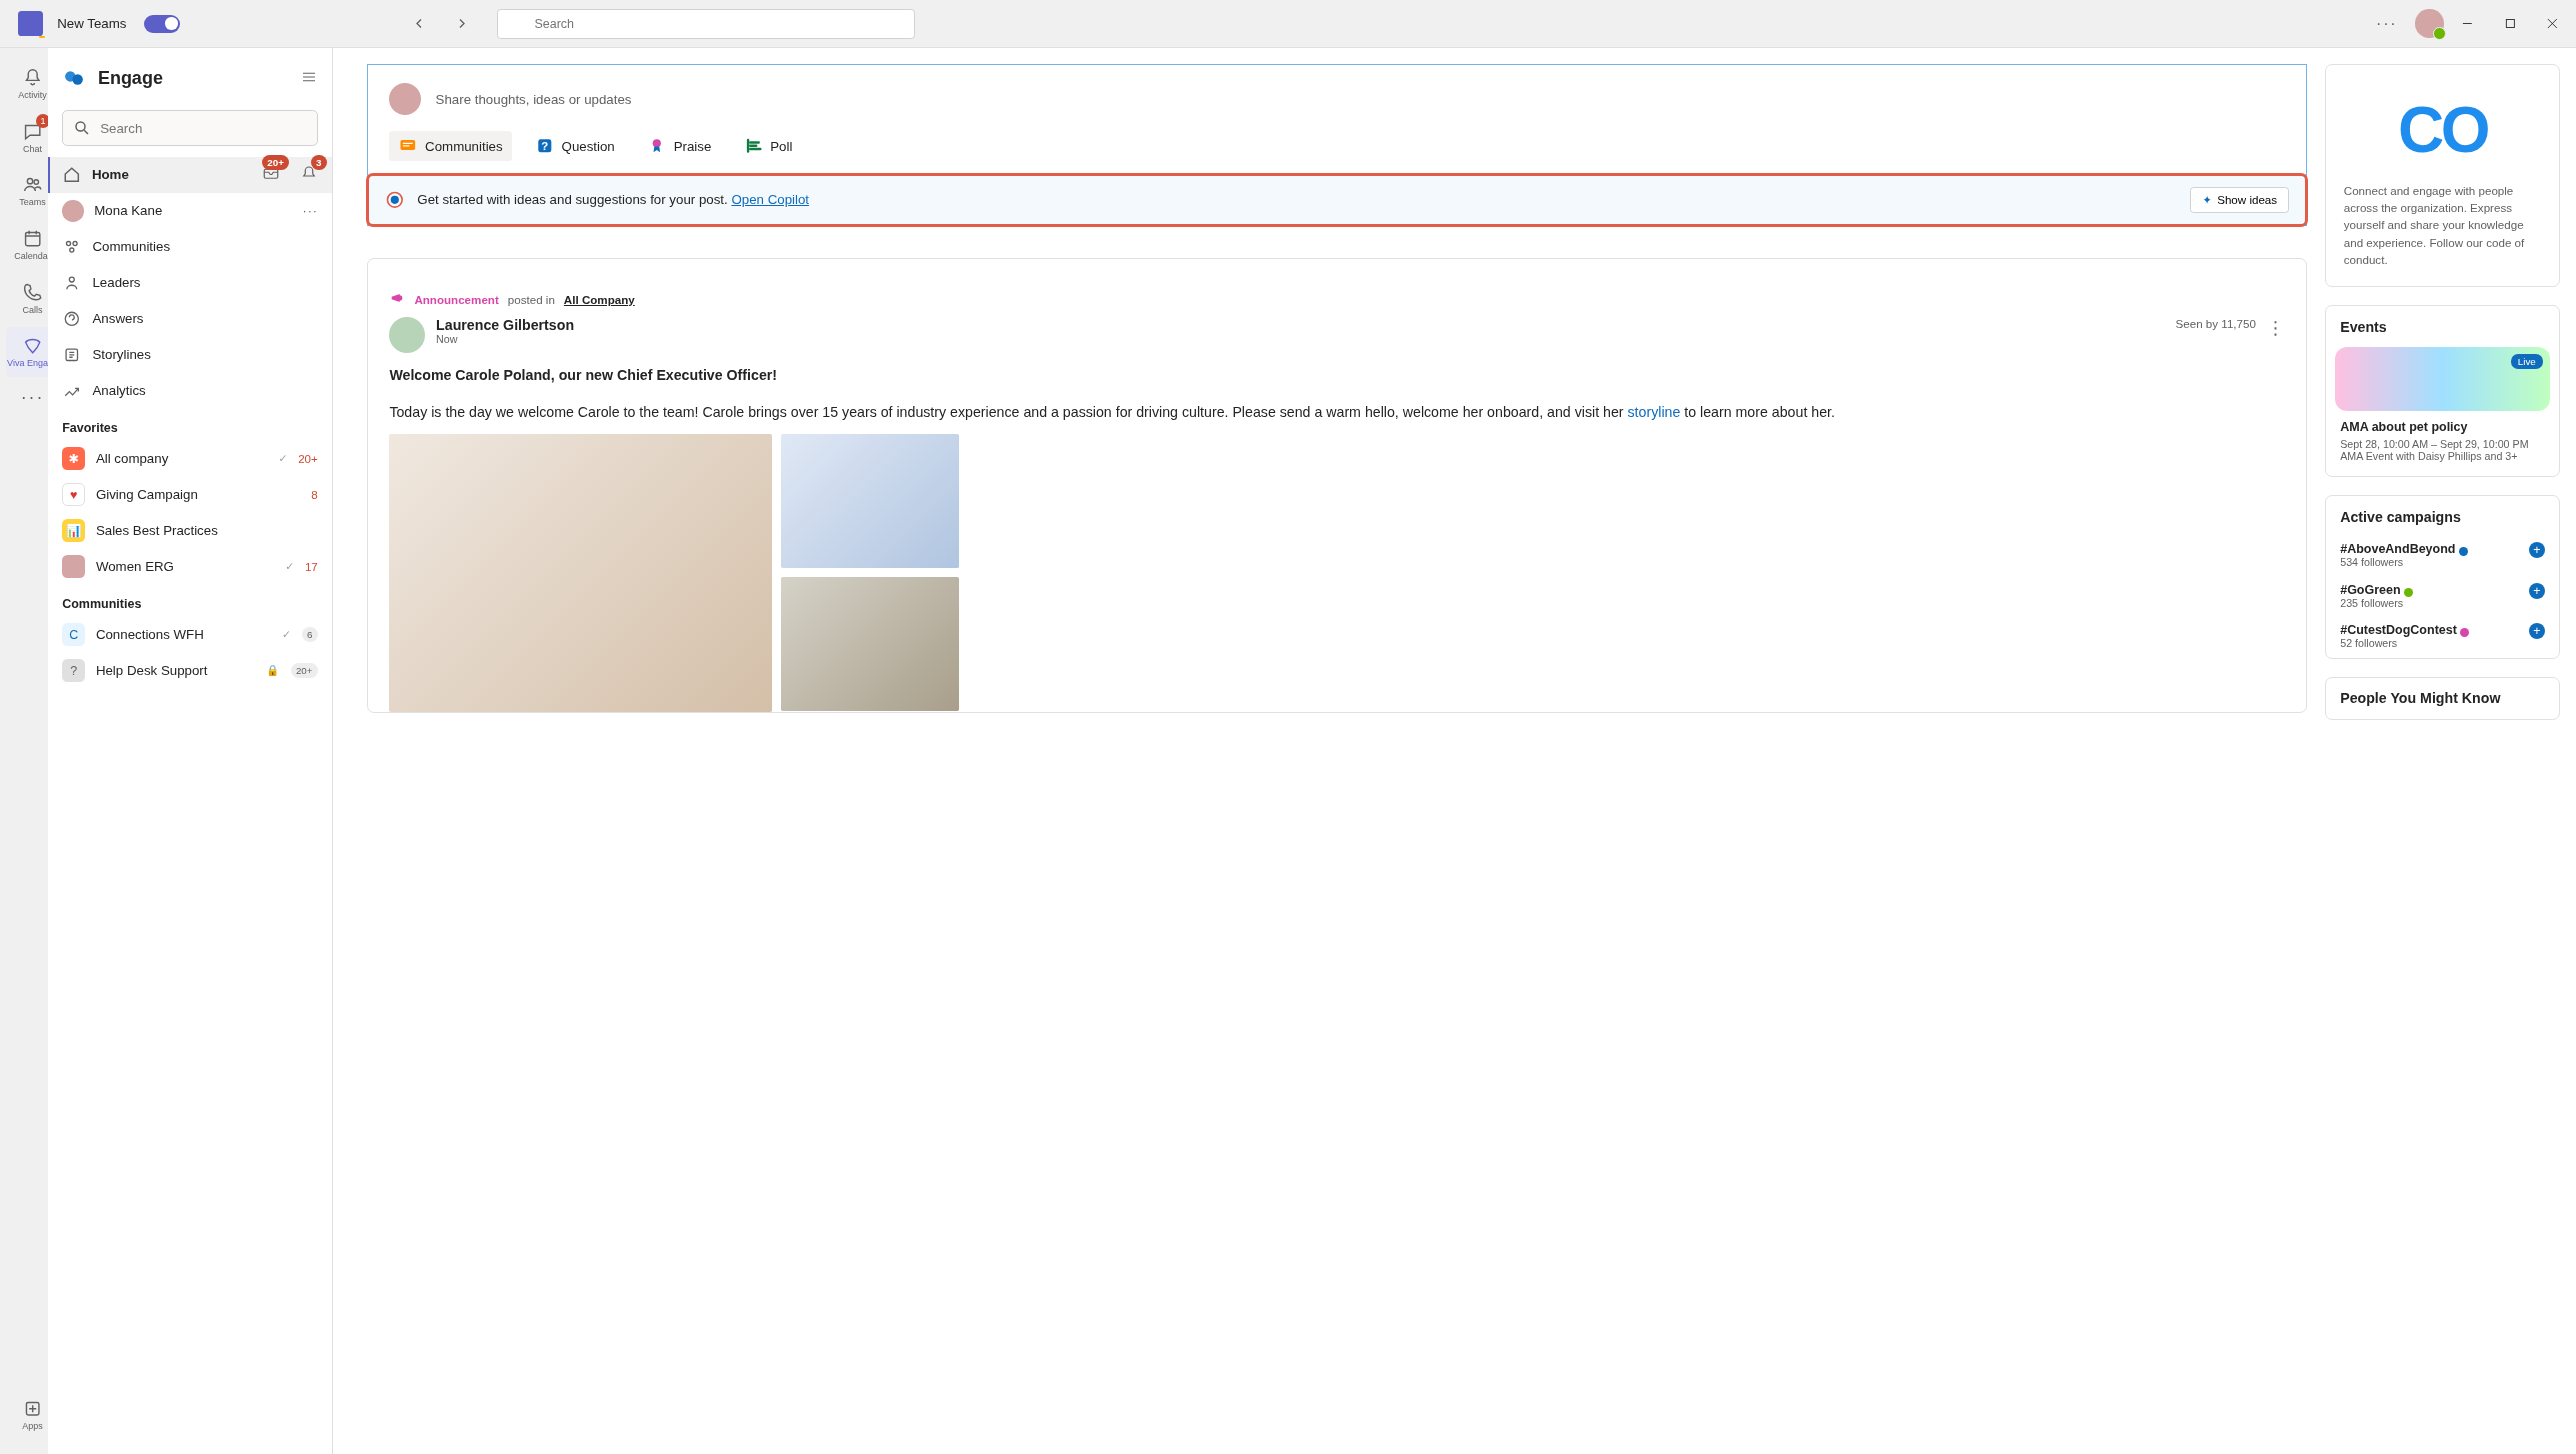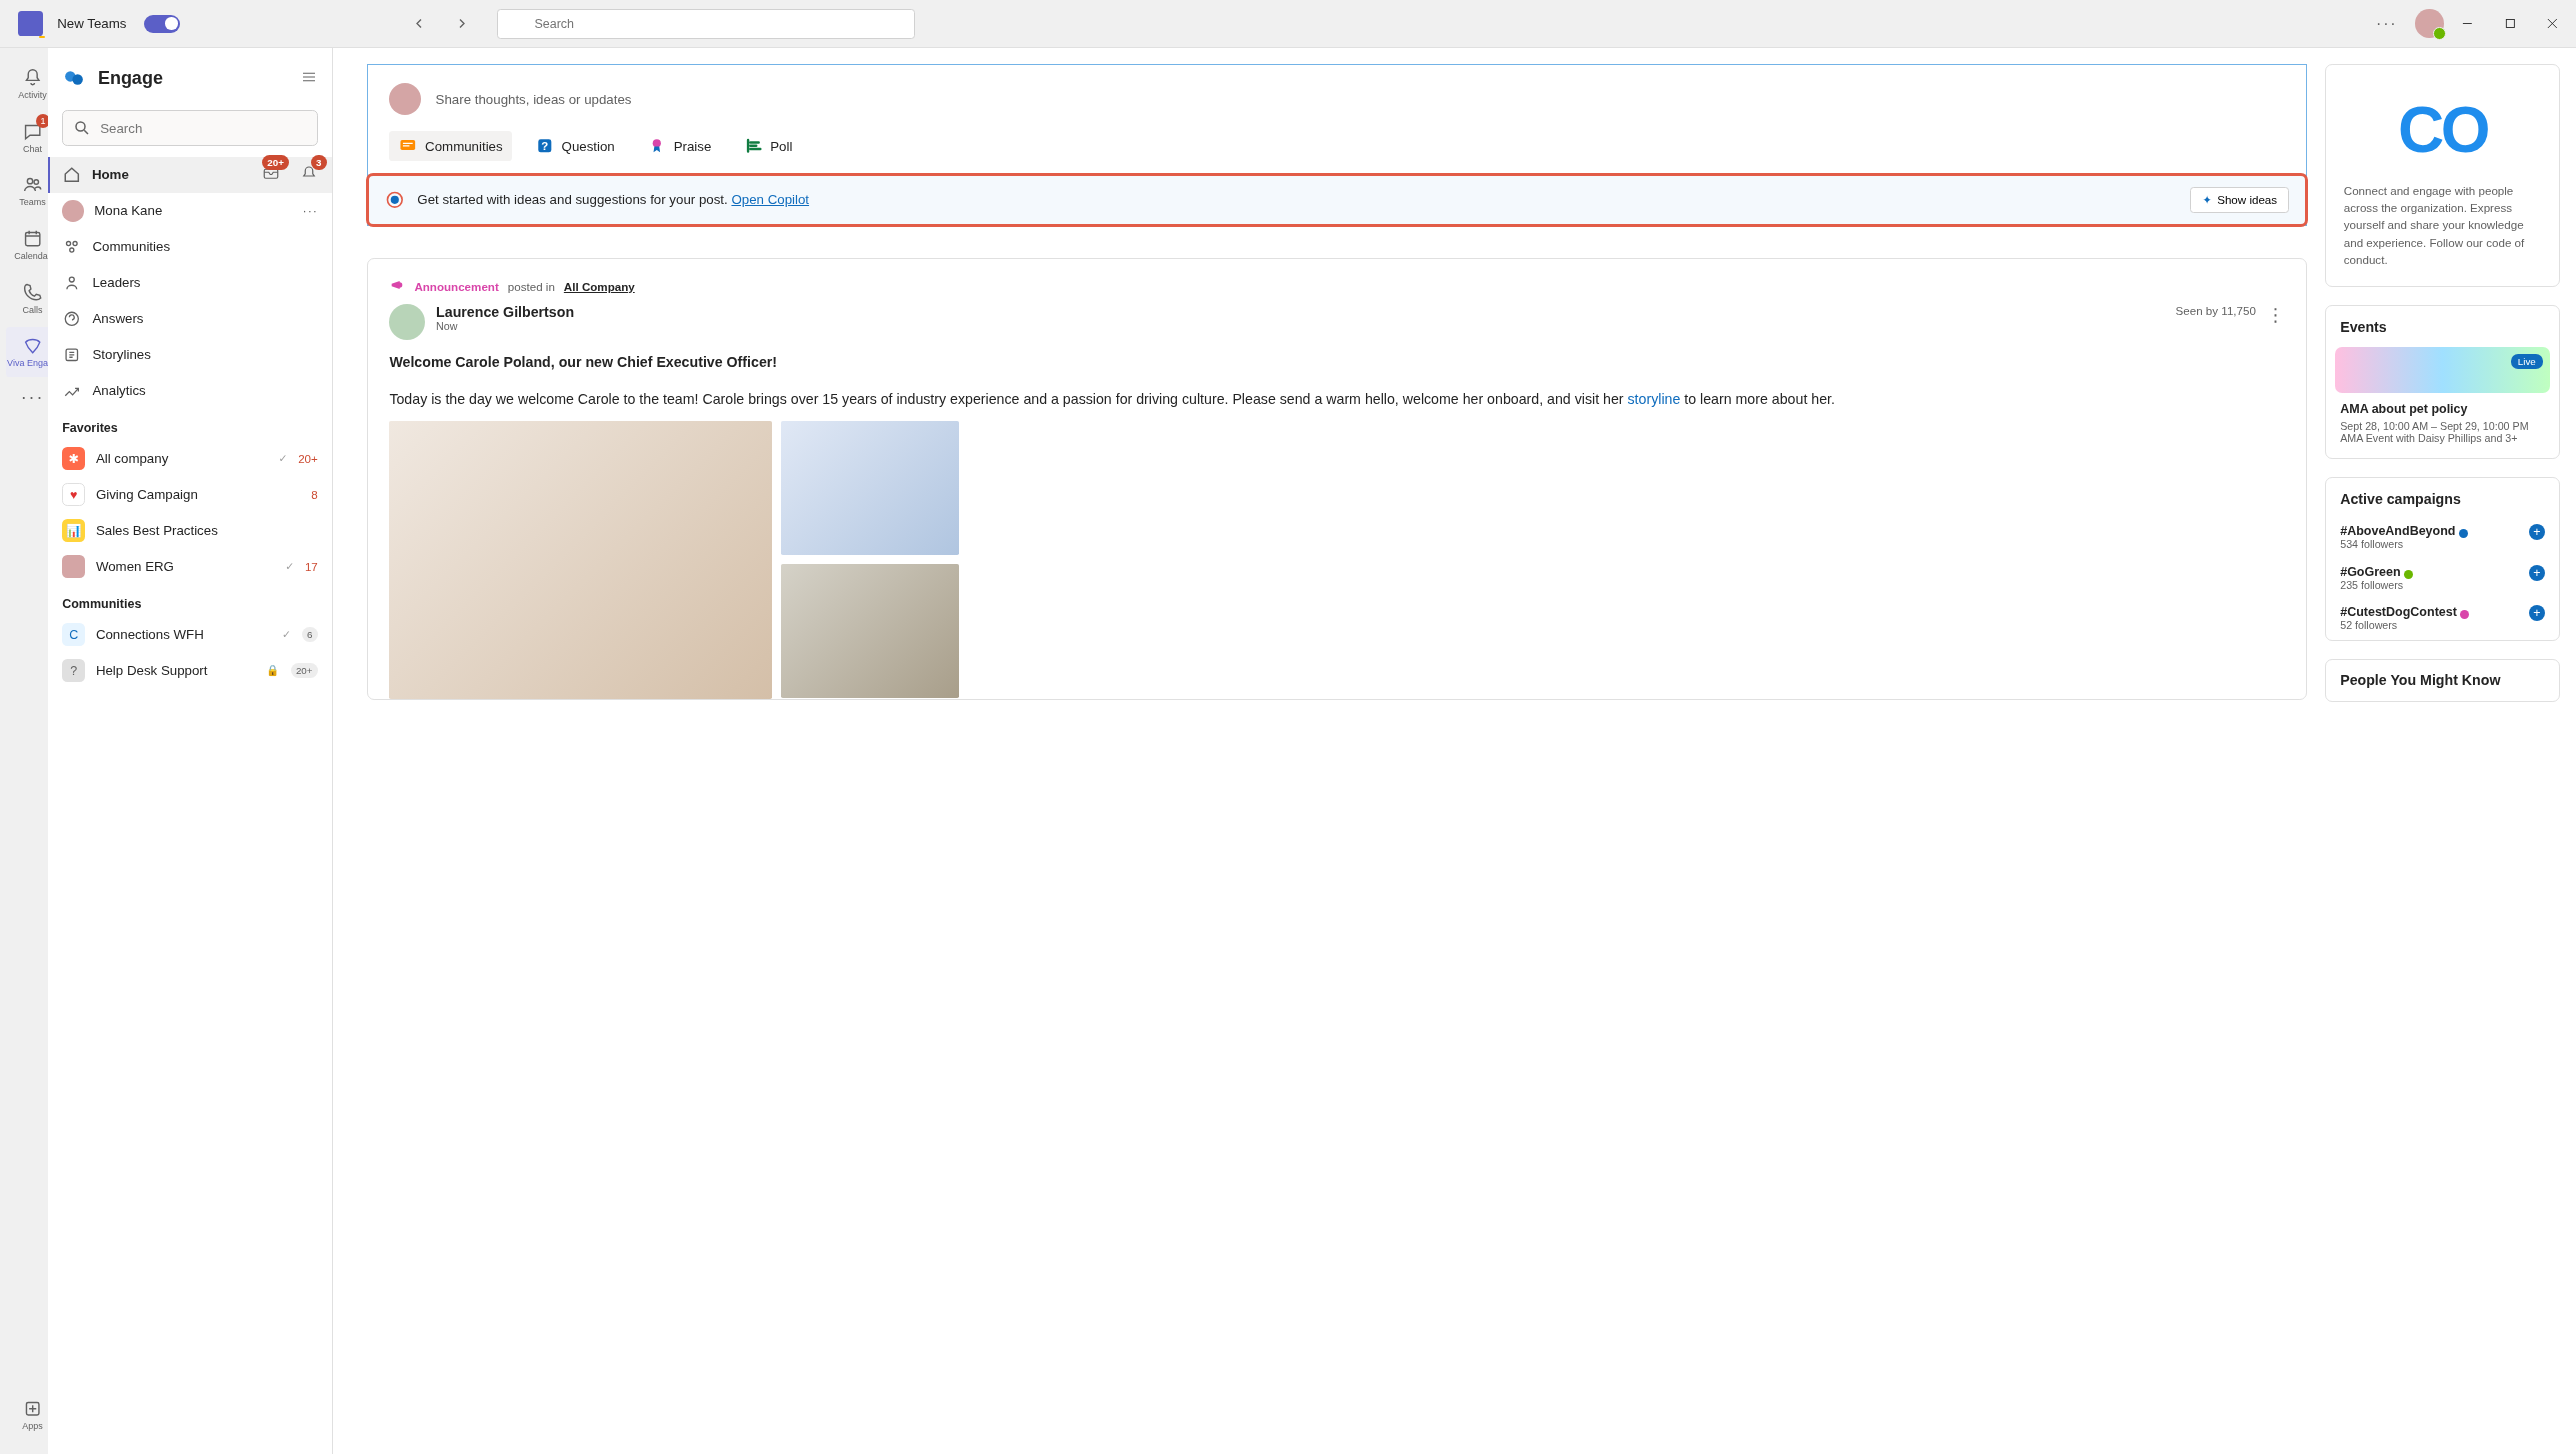--- a/index.html
+++ b/index.html
@@ -74,21 +74,21 @@
 
 
 .copilot-bar { border: 3.6px solid #e25c47; border-radius: 7.1px; padding: 10.7px 16px; background: #f4f9fd; display: flex; align-items: center; gap: 12.5px; margin: -1.8px; }
 .cop-ico { width: 19.6px; height: 19.6px; }
 .cop-text { flex: 1; font-size: 13.3px; color: #242424; }
 .cop-link { color: #0f6cbd; }
 .cop-btn { border: 0.9px solid #d1d1d1; background: #fff; border-radius: 3.6px; padding: 5.3px 10.7px; font-size: 11.6px; display: flex; align-items: center; gap: 5.3px; cursor: pointer; }
 
 
 .post { background: #fff; border-radius: 7.1px; border: 0.9px solid #e0e0e0; padding: 18px 0 0; margin-top: 32px; }
-.post-meta { display: flex; align-items: center; gap: 9px; padding: 0 21.4px 9px; font-size: 11.6px; }
+.post-meta { display: flex; align-items: center; gap: 9px; padding: 0 21.4px 9px; font-size: 11.6px; margin-top: 13px; }
 .ann-ico { color: #d946aa; }
 .ann-label { color: #d946aa; font-weight: 600; }
 .meta-txt { color: #616161; }
 .meta-link { color: #242424; font-weight: 600; }
 .post-head { display: flex; align-items: flex-start; padding: 0 21.4px 9px; gap: 10.7px; }
 .post-av { width: 36px; height: 36px; border-radius: 50%; background: #b8d4b8; }
 .post-who { flex: 1; }
 .post-name { font-size: 14.2px; font-weight: 600; color: #242424; }
 .post-time { font-size: 10.7px; color: #616161; }
 .post-seen { font-size: 11.6px; color: #616161; }
@@ -102,21 +102,21 @@
 .pimg-col { display: flex; flex-direction: column; gap: 9px; }
 .pimg.sm { width: 178px; height: 134px; }
 
 
 .right { width: 235px; display: flex; flex-direction: column; gap: 18px; }
 .rcard { border: 0.9px solid #e0e0e0; border-radius: 7.1px; background: #fff; padding: 14.2px; }
 .rcard.pad0 { padding: 0; overflow: hidden; }
 .co-logo { font-size: 64px; font-weight: 700; color: #1f8ded; text-align: center; padding: 14.2px 0; letter-spacing: -3.6px; }
 .co-text { font-size: 11.6px; color: #616161; line-height: 1.5; padding: 0 3.6px 3.6px; }
 .r-title { font-size: 14.2px; font-weight: 600; color: #242424; padding: 12.5px 14.2px; }
-.event-banner { height: 46px; background: linear-gradient(90deg, #ffc0e0, #a0e0ff, #c0ffc0); position: relative; margin: 0 9px; border-radius: 7px; }
+.event-banner { height: 64px; background: linear-gradient(90deg, #ffc0e0, #a0e0ff, #c0ffc0); position: relative; margin: 0 9px; border-radius: 12px; }
 .live-pill { position: absolute; right: 7.1px; top: 7.1px; background: #0f6cbd; color: #fff; font-size: 9.8px; padding: 1.8px 7.1px; border-radius: 7.1px; }
 .event-body { padding: 9px 14.2px 14.2px; }
 .ev-title { font-size: 12.5px; font-weight: 600; color: #242424; }
 .ev-time { font-size: 10.7px; color: #616161; margin-top: 3.6px; }
 .ev-sub { font-size: 10.7px; color: #616161; }
 .camp-item { display: flex; align-items: flex-start; justify-content: space-between; padding: 5.3px 14.2px 9px; }
 .camp-tag { font-size: 12.5px; font-weight: 600; color: #242424; display: flex; align-items: flex-end; gap: 3.6px; }
 .camp-follow { font-size: 10.7px; color: #616161; }
 .camp-add { width: 16px; height: 16px; border-radius: 50%; background: #0f6cbd; color: #fff; display: flex; align-items: center; justify-content: center; font-size: 12.5px; cursor: pointer; }
 .verify { width: 9px; height: 9px; border-radius: 50%; display: inline-block; }

